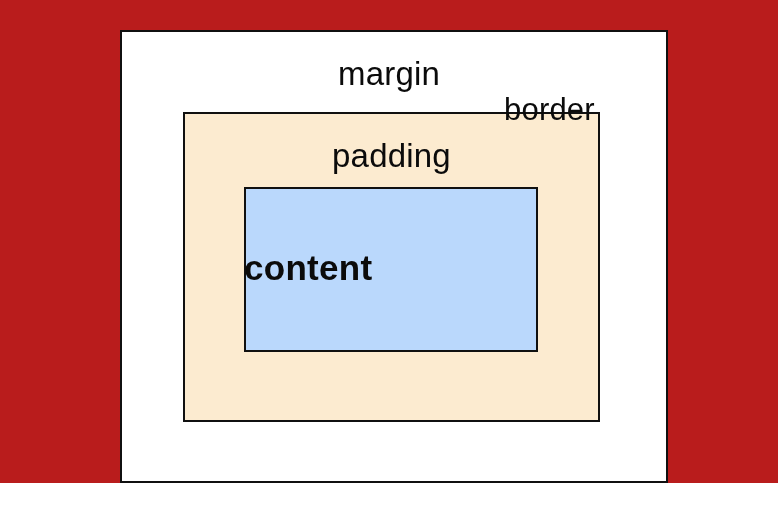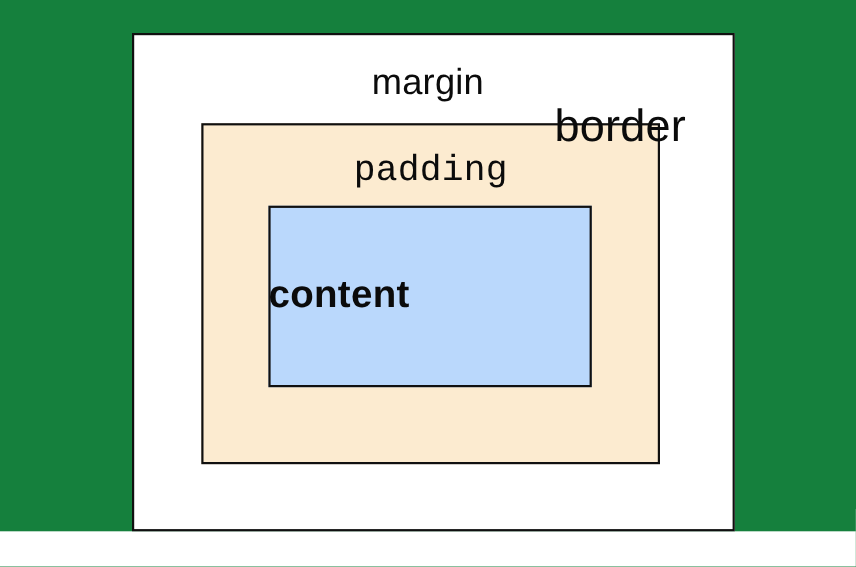--- a/index.html
+++ b/index.html
@@ -11,21 +11,21 @@
     height: 515px;
     background: #ffffff;
     font-family: "Liberation Sans", sans-serif;
     overflow: hidden;
   }
 
   #diagram {
     position: relative;
     width: 778px;
     height: 483px;
-    background: #15803d;
+    background: #b91c1c;
   }
 
   
   .margin-box {
     position: absolute;
     left: 120px;
     top: 30px;
     width: 548px;
     height: 453px;
     box-sizing: border-box;
@@ -68,33 +68,32 @@
     top: 57px;
     width: 778px;
     text-align: center;
     font-size: 33px;
     letter-spacing: 0.2px;
   }
 
   .label-border {
     left: 504px;
     top: 94px;
-    font-size: 41px;
+    font-size: 31px;
     letter-spacing: 0.2px;
     z-index: 5;
   }
 
   .label-padding {
     left: 183px;
     top: 139px;
     width: 417px;
     text-align: center;
     font-size: 33px;
     letter-spacing: 0.2px;
-    font-family: Liberation Mono, monospace;
   }
 
   .label-content {
     left: 244px;
     top: 250px;
     width: 294px;
     text-align: left;
     font-size: 35px;
     font-weight: bold;
     letter-spacing: 0.3px;

